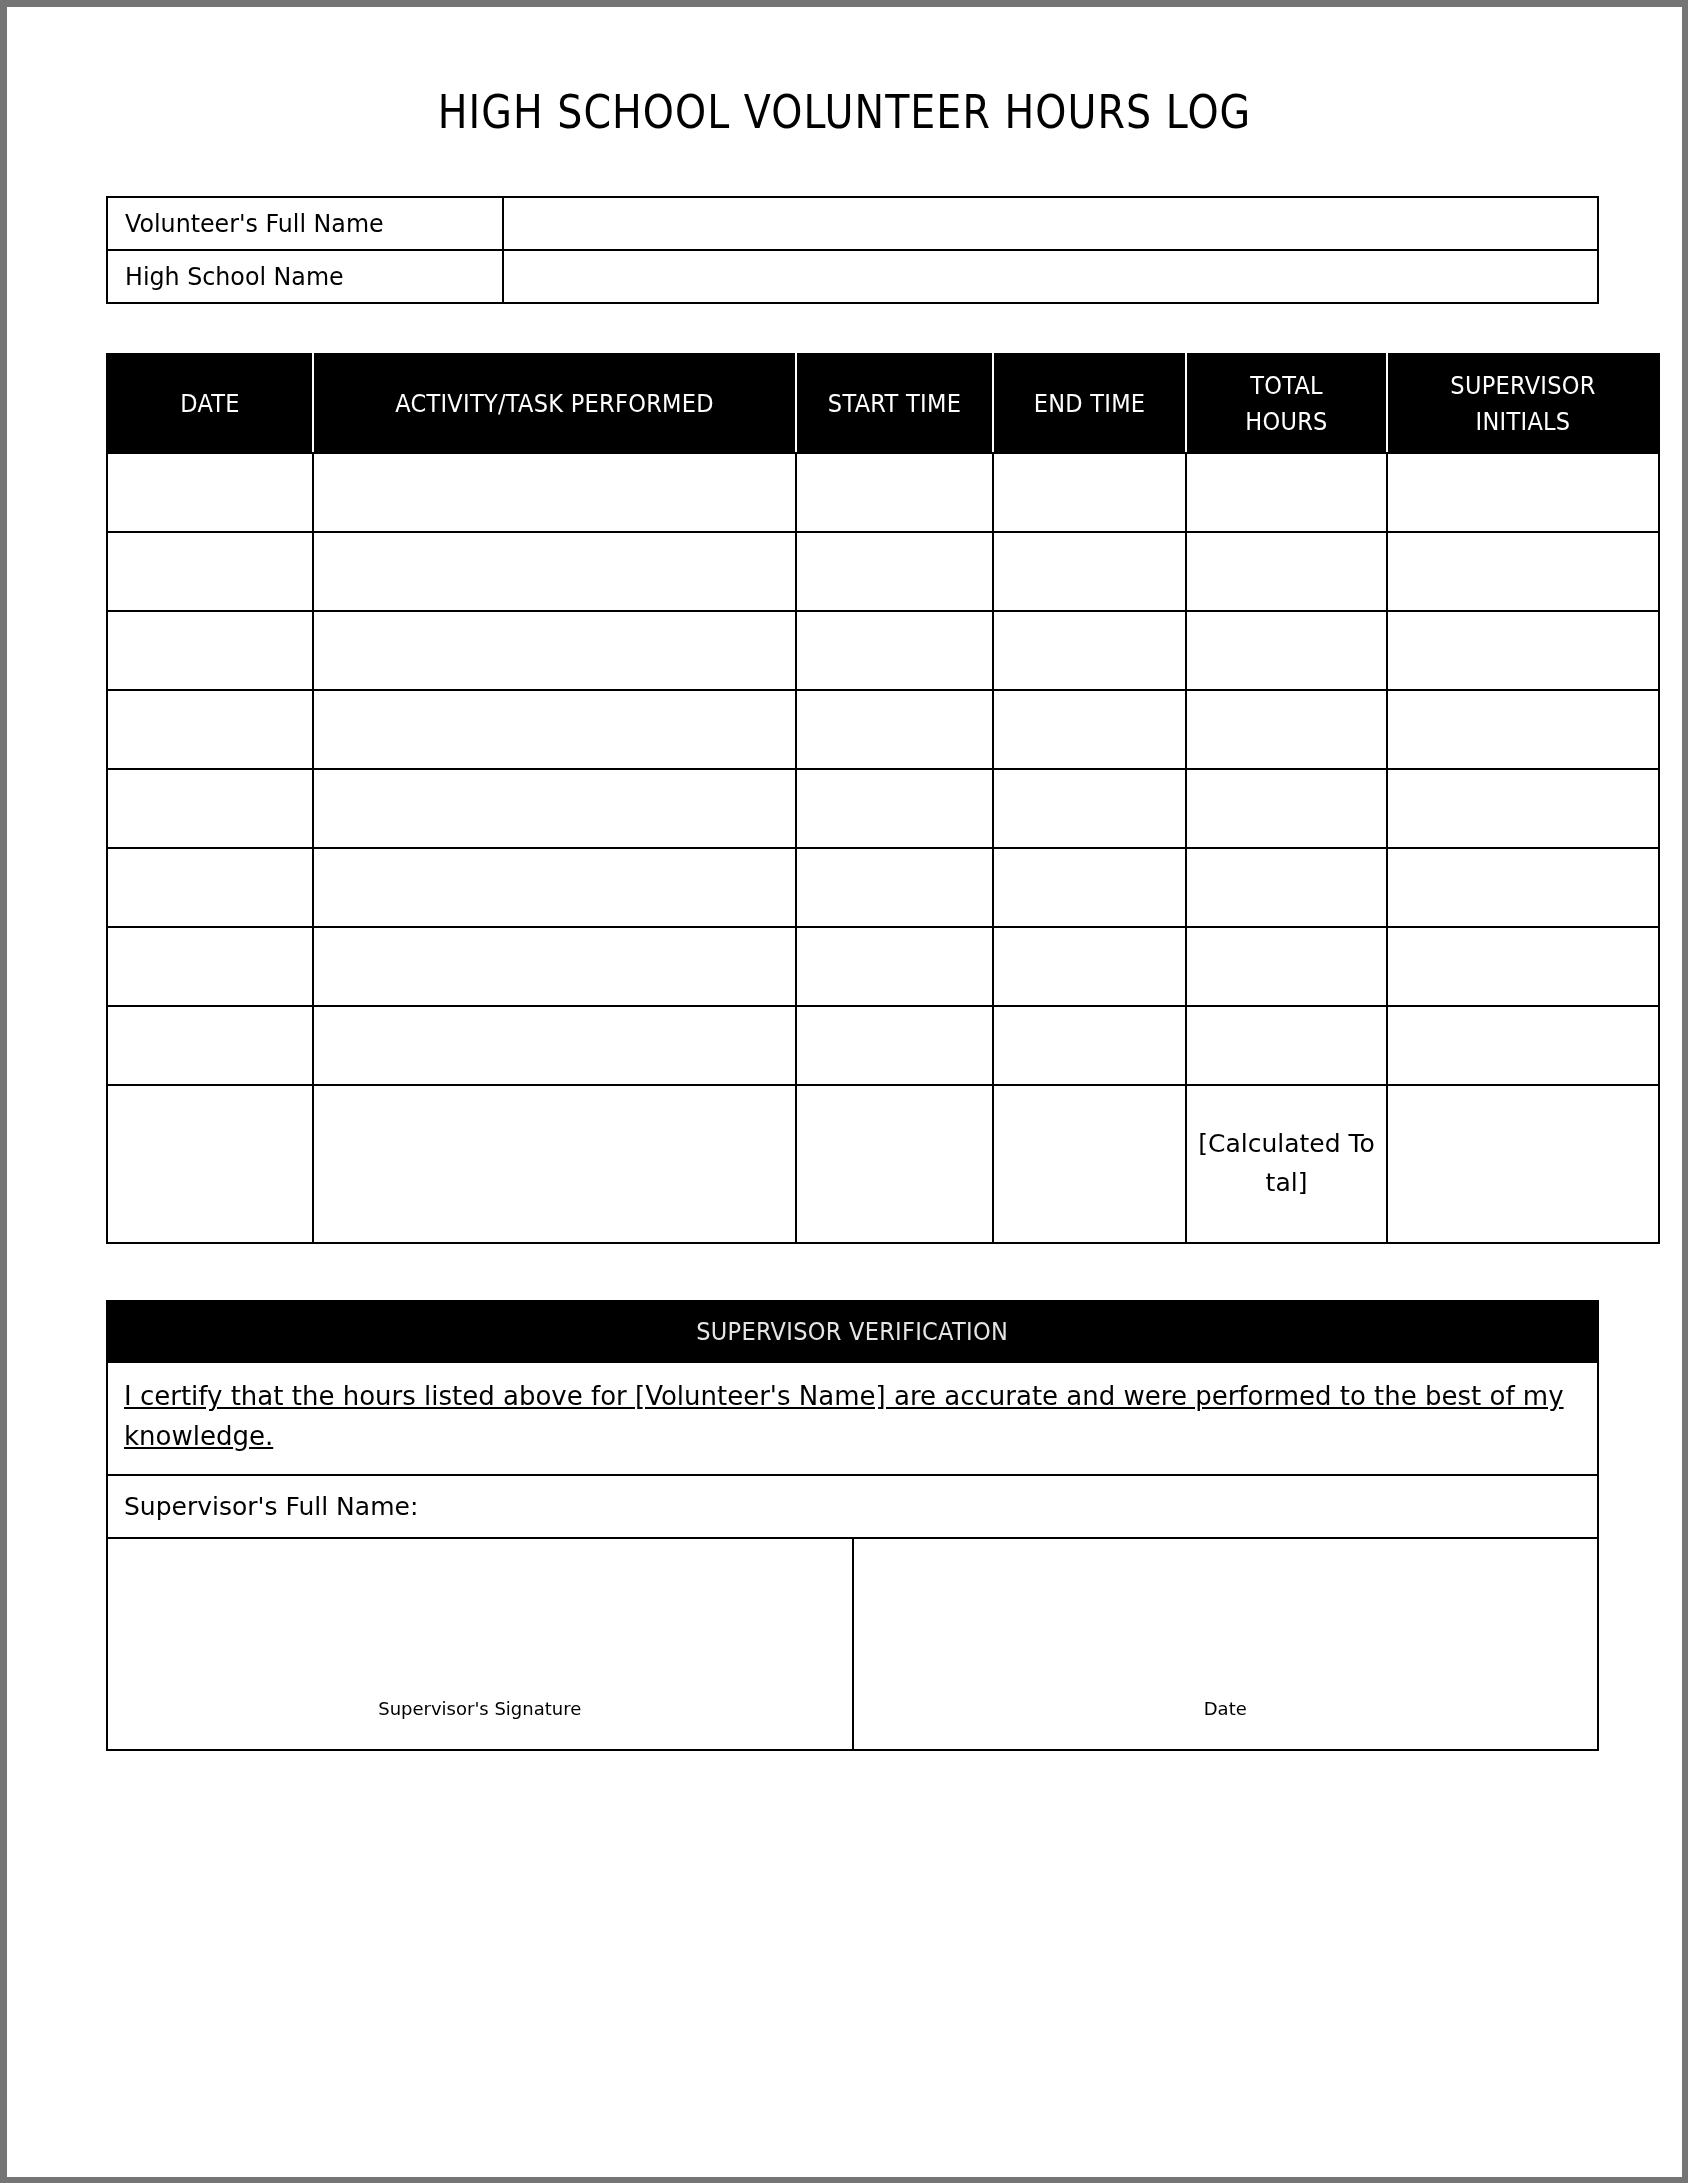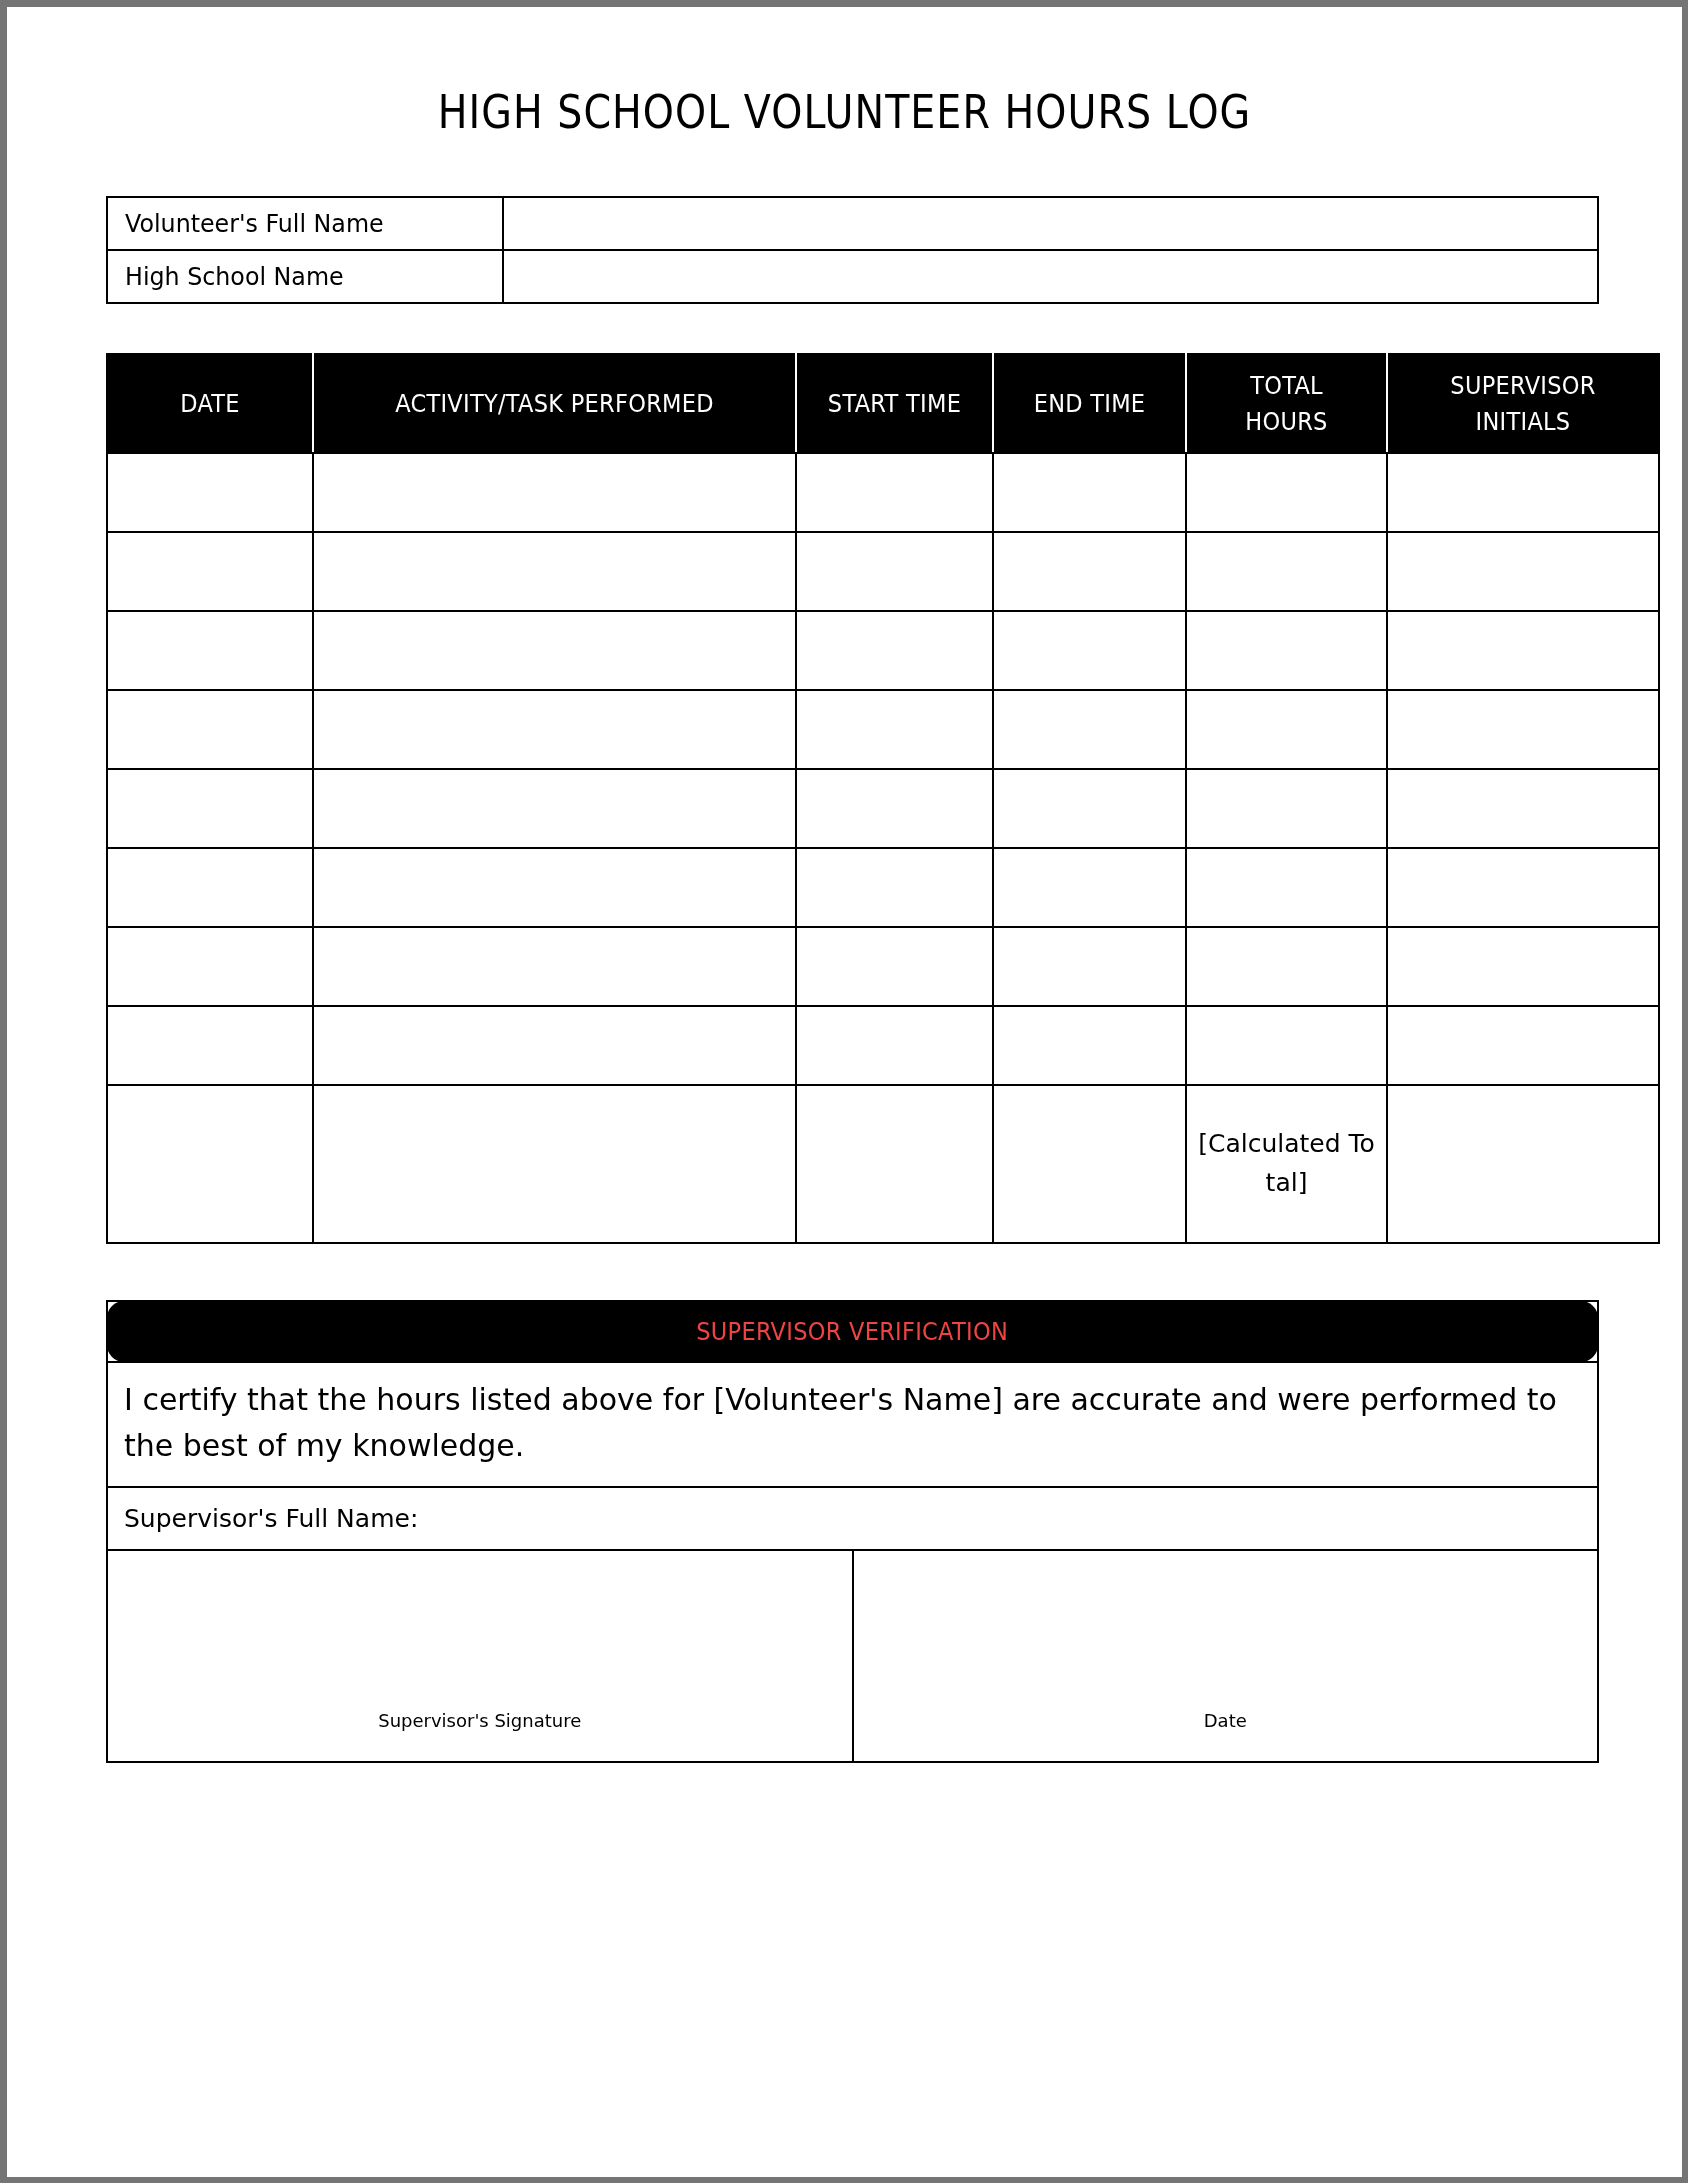--- a/index.html
+++ b/index.html
@@ -133,37 +133,37 @@
   .c-end    { width: 183px; }
   .c-total  { width: 191px; }
   .c-init   { width: 262px; }
 
   
   .verify-table {
     margin-top: 56px;
   }
   .verify-banner {
     background: #000000;
-    color: #ef4444;
+    color: #e5e5e5;
     text-align: center;
     height: 59px;
     font-family: "DejaVu Sans", sans-serif;
     font-size: 25px;
     letter-spacing: 0.3px;
     border-color: #000000;
-    border-radius: 17px;
   }
   .verify-banner span { display: inline-block; transform: scaleX(0.9); }
 
   .verify-text {
     padding: 14px 16px 18px 16px;
     font-family: "DejaVu Sans", sans-serif;
-    font-size: 30px;
+    font-size: 26px;
     line-height: 1.52;
     text-align: left;
+    text-decoration: underline;
   }
   .verify-name {
     height: 61px;
     padding: 0 16px;
     font-family: "DejaVu Sans", sans-serif;
     font-size: 25px;
     text-align: left;
   }
   .sig-cell {
     height: 180px;

